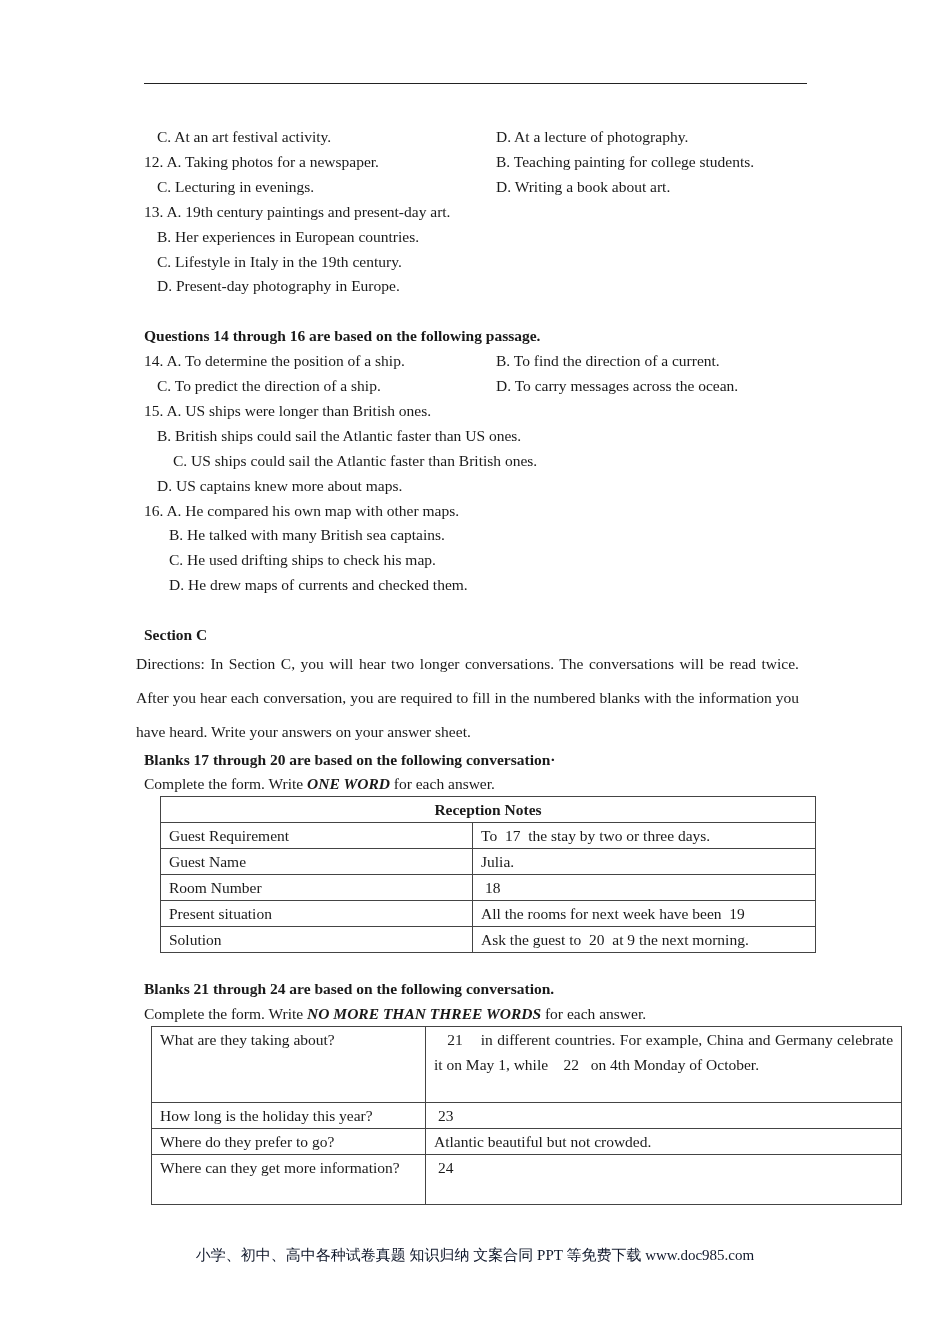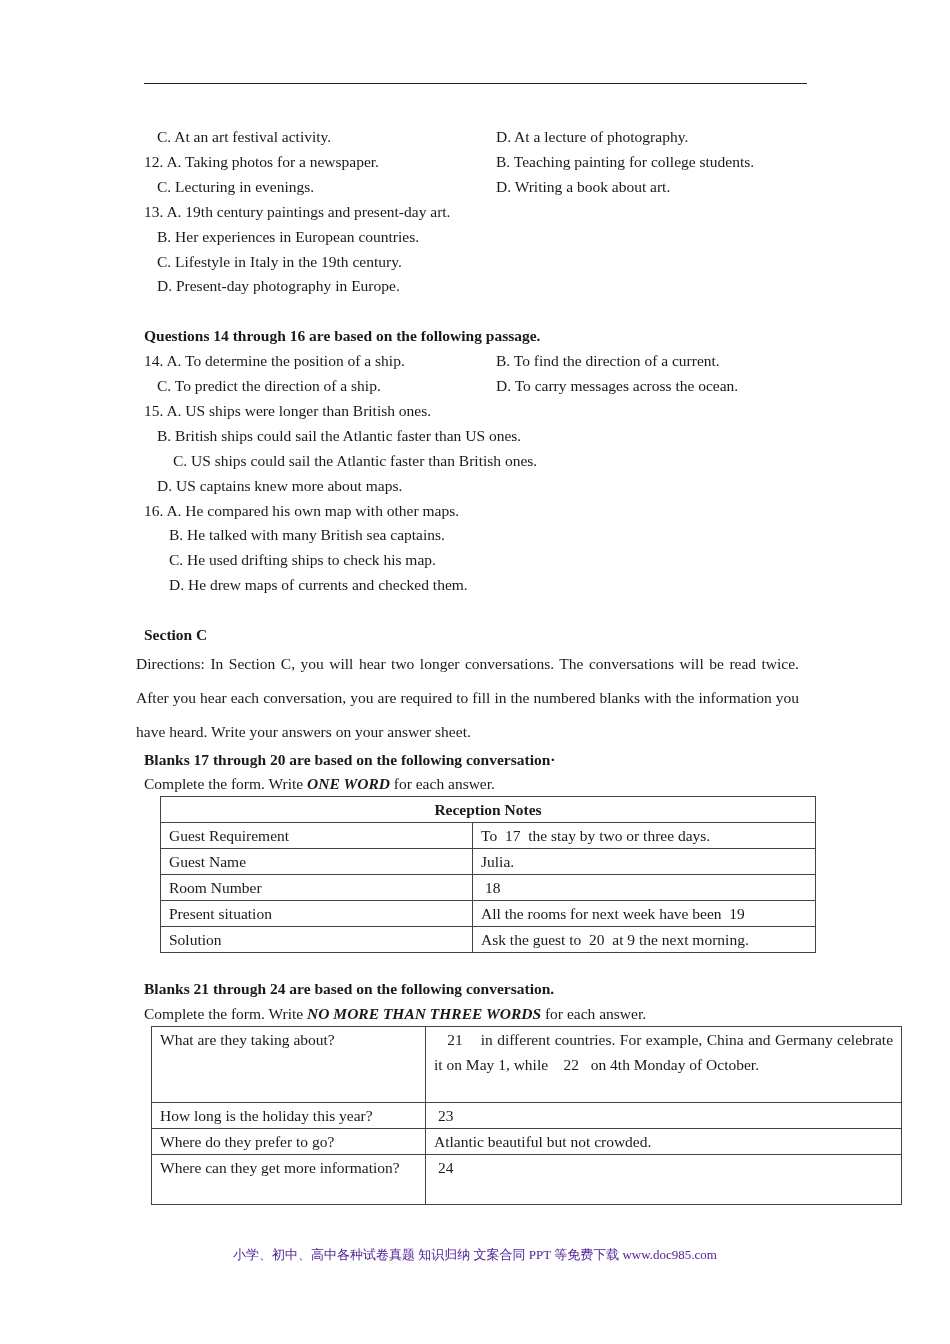--- a/index.html
+++ b/index.html
@@ -13,21 +13,21 @@
   .u { white-space: pre; }
   table { position: absolute; border-collapse: collapse; }
   td { border: 1px solid #444; padding: 0 8px; vertical-align: top; font-size: 15.5px; line-height: 25px; }
   #t1 { left: 160px; top: 796px; width: 656px; }
   #t1 td { height: 25px; }
   #t1 .hd { text-align: center; font-weight: bold; }
   #t2 { left: 151px; top: 1026px; width: 751px; }
   #t2 td.q { width: 257px; }
   #t2 td.just { text-align: justify; }
   .footer { position: absolute; top: 1246px; left: 0; width: 950px; text-align: center;
-            font-size: 13px; color: #4c1d95; }
+            font-size: 15px; color: #0f172a; }
 </style>
 </head>
 <body>
 
 <div class="rule"></div>
 
 <div class="line" style="left:157px;top:128px">C. At an art festival activity.</div>
 <div class="line" style="left:496px;top:128px">D. At a lecture of photography.</div>
 
 <div class="line" style="left:144px;top:153px">12. A. Taking photos for a newspaper.</div>

